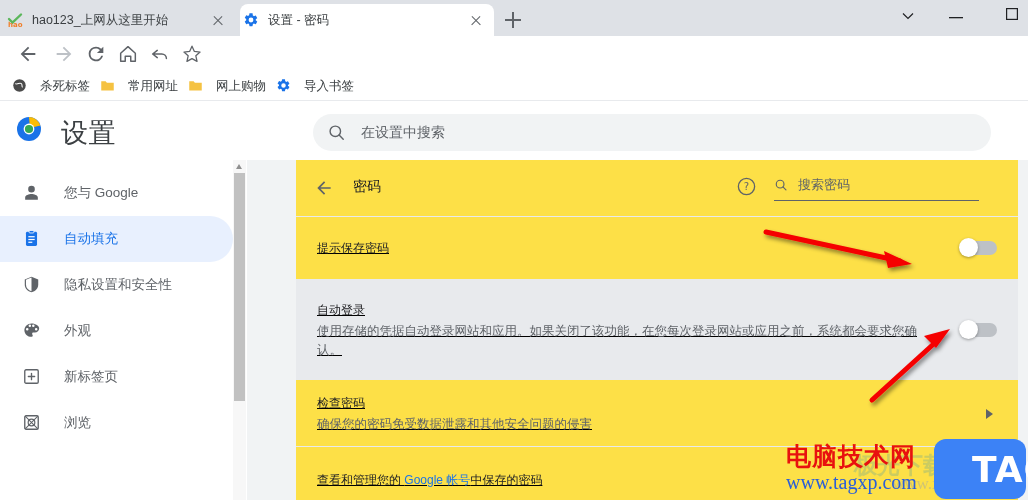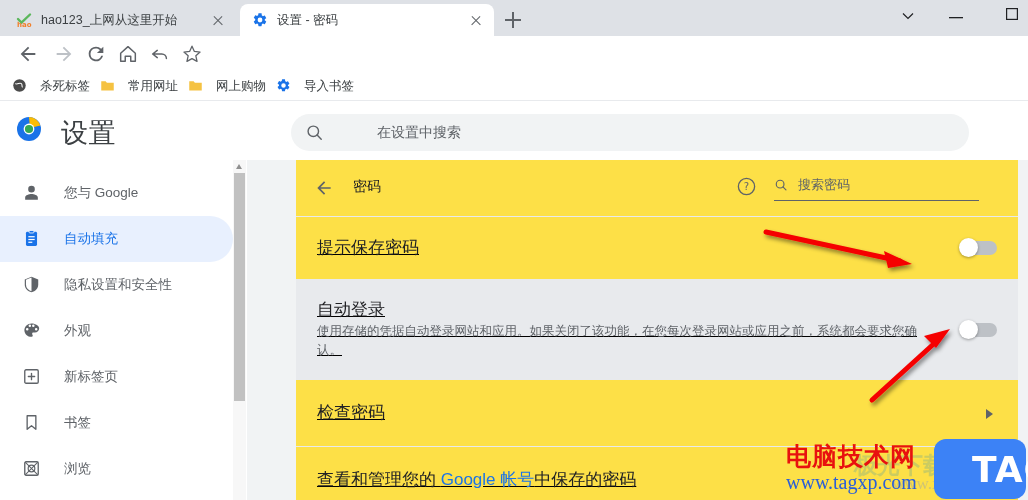--- a/index.html
+++ b/index.html
@@ -24,21 +24,21 @@
     position: absolute; top: 4px; height: 32px;
     display: flex; align-items: center;
     border-radius: 8px 8px 0 0;
     box-sizing: border-box;
   }
   .tab.inactive { left: 4px; width: 232px; background: transparent; }
   .tab.active {
     left: 240px; width: 254px; background: #ffffff;
   }
   .tab-favicon {
-    width: 16px; height: 16px; margin-left: 12px; flex: 0 0 16px;
+    width: 16px; height: 16px; margin-left: 3px; flex: 0 0 16px;
     position: relative;
   }
   .tab-title {
     flex: 1 1 auto; margin-left: 9px; font-size: 12.5px; color: #3c4043;
     white-space: nowrap; overflow: hidden; text-overflow: ellipsis;
   }
   .tab-close {
     width: 20px; height: 20px; margin-right: 8px; flex: 0 0 20px;
     position: relative;
   }
@@ -124,24 +124,24 @@
   .settings-header {
     position: absolute; left: 0; top: 0; width: 1028px; height: 55px;
     background: #ffffff; display: flex; align-items: center;
   }
   .logo { position: absolute; left: 16px; top: 15px; width: 26px; height: 26px; }
   .settings-title {
     position: absolute; left: 61px; top: 14px;
     font-size: 27px; color: #3c4043; letter-spacing: .5px;
   }
   .search-box {
-    position: absolute; left: 291px; top: 113px;
+    position: absolute; left: 313px; top: 113px;
     width: 678px; height: 37px;
     background: #f1f3f4; border-radius: 18.5px;
-    display: flex; align-items: center; gap: 38px;
+    display: flex; align-items: center;
   }
   .search-icon { width: 20px; height: 20px; margin-left: 14px; flex: 0 0 20px; position: relative; }
   .search-ph { margin-left: 14px; font-size: 14px; color: #5f6368; }
 
   .sidebar {
     position: absolute; left: 0; top: 59px; width: 233px; bottom: 0;
     background: #ffffff; padding-top: 10px; box-sizing: border-box;
   }
   .side-item {
     position: relative; height: 46px; display: flex; align-items: center;
@@ -194,21 +194,21 @@
   .pw-search .s-ic { width: 15px; height: 15px; position: relative; flex: 0 0 15px; }
   .pw-search .s-ph { margin-left: 9px; font-size: 13px; color: #5f6368; }
 
   .row {
     position: relative; min-height: 63px; display: flex; align-items: center;
     padding: 0 21px 0 21px; box-sizing: border-box;
     border-bottom: 1px solid #e8eaed;
   }
   .row.shaded { background: #e8eaed; border-bottom: none; }
   .row-texts { flex: 1 1 auto; padding-right: 20px; }
-  .row-title { font-size: 17px; color: #202124; line-height: 20px; }
+  .row-title { font-size: 12px; color: #202124; line-height: 20px; }
   .row-sub { font-size: 12.5px; color: #5f6368; line-height: 19px; margin-top: 2px; }
 
   .toggle {
     position: relative; flex: 0 0 38px; width: 38px; height: 16px;
   }
   .toggle .track {
     position: absolute; left: 8px; top: 1px; width: 30px; height: 14px;
     background: #bdc1c6; border-radius: 7px;
   }
   .toggle .knob {
@@ -527,28 +527,20 @@
       <div class="side-item">
         <span class="si-icon">
           <svg width="19" height="19" viewBox="0 0 24 24">
             <rect x="3.5" y="3.5" width="17" height="17" rx="1.6" stroke="#5f6368" stroke-width="1.7" fill="none"></rect>
             <path d="M12 8 V16 M8 12 H16" stroke="#5f6368" stroke-width="1.7" stroke-linecap="round"></path>
           </svg>
         </span>
         <span class="si-label">新标签页</span>
       </div>
 
-      <div class="side-item">
-        <span class="si-icon">
-          <svg width="19" height="19" viewBox="0 0 24 24">
-            <path d="M6.5 3.5 h11 V20.5 L12 16 L6.5 20.5 Z" stroke="#5f6368" stroke-width="1.7" fill="none" stroke-linejoin="round"></path>
-          </svg>
-        </span>
-        <span class="si-label">书签</span>
-      </div>
 
       <div class="side-item">
         <span class="si-icon">
           <svg width="19" height="19" viewBox="0 0 24 24">
             <rect x="3.5" y="3.5" width="17" height="17" rx="1.6" stroke="#5f6368" stroke-width="1.7" fill="none"></rect>
             <circle cx="12" cy="12" r="4.2" stroke="#5f6368" stroke-width="1.5" fill="none"></circle>
             <path d="M4 4 L20 20 M20 4 L4 20" stroke="#5f6368" stroke-width="1.3"></path>
           </svg>
         </span>
         <span class="si-label">浏览</span>
@@ -604,20 +596,21 @@
           </div>
           <div class="toggle">
             <div class="track"></div>
             <div class="knob"></div>
           </div>
         </div>
 
         <div class="row" style="height:67px;">
           <div class="row-texts">
             <div class="row-title">检查密码</div>
+            <div class="row-sub">确保您的密码免受数据泄露和其他安全问题的侵害</div>
           </div>
           <div class="chevron-right"></div>
         </div>
 
         <div class="row" style="height:66px; border-bottom:none;">
           <div class="row-texts">
             <div class="row-title"><span>查看和管理您的 </span><span class="link">Google 帐号</span><span>中保存的密码</span></div>
           </div>
         </div>
 

